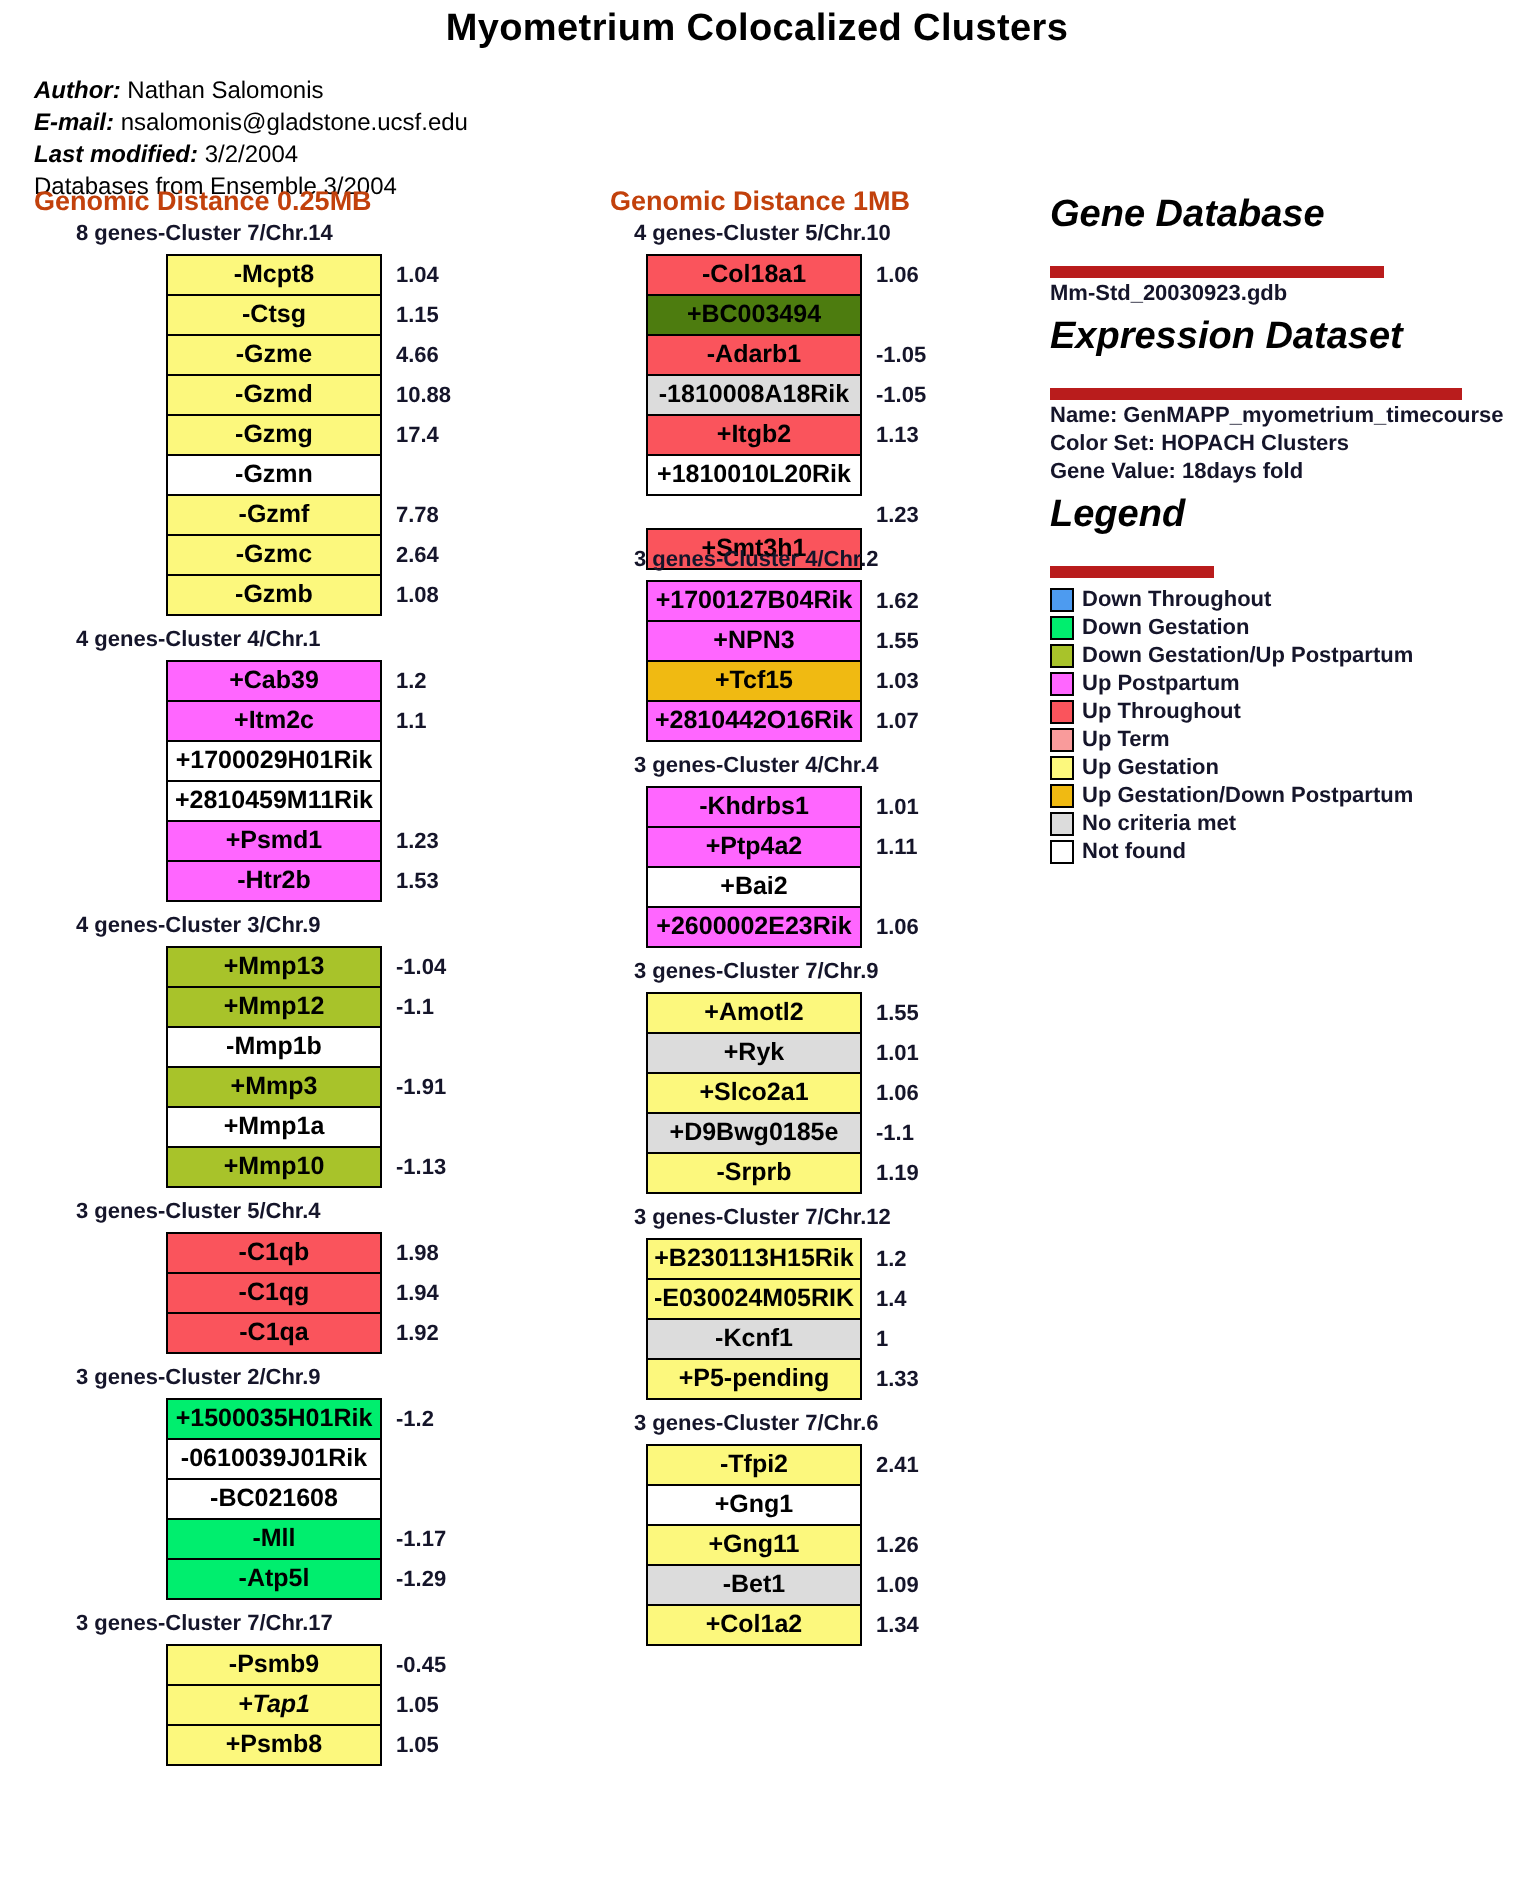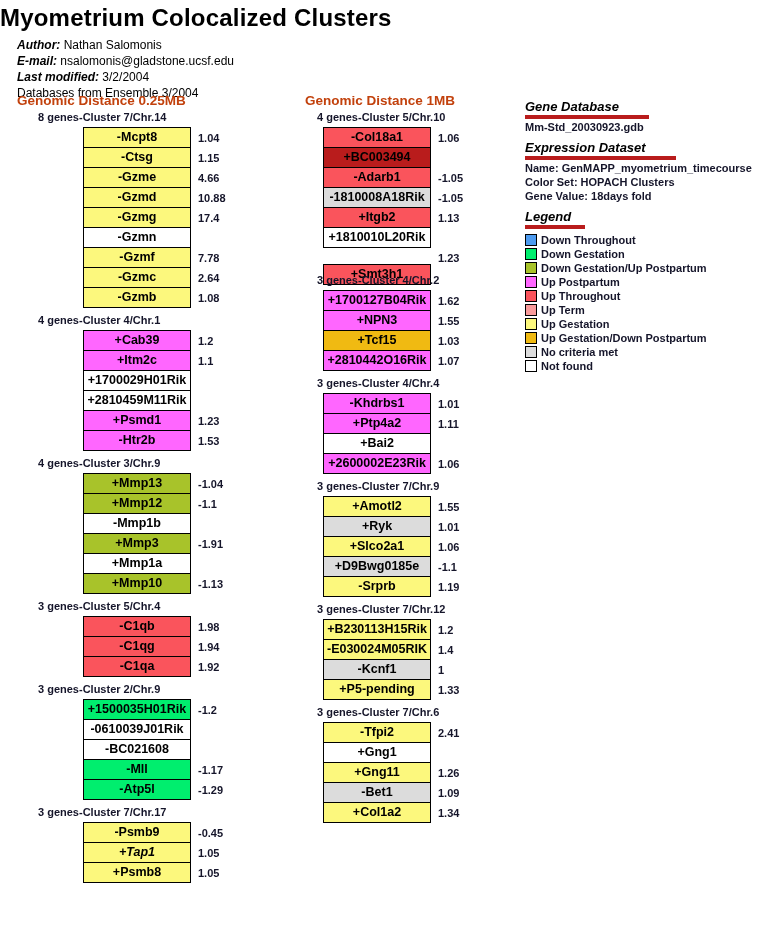--- a/index.html
+++ b/index.html
@@ -4,21 +4,21 @@
 <style>
   * { margin:0; padding:0; box-sizing:border-box; }
   html,body { background:#ffffff; }
   body {
     width:757px; height:943px; position:relative;
     font-family:"Liberation Sans", sans-serif; color:#000;
     overflow:hidden;
   }
   .page-title {
     position:absolute; top:4px; left:0; width:757px;
-    font-size:24px; font-weight:bold; letter-spacing:0.2px;
+    text-align:center; font-size:19px; font-weight:bold; letter-spacing:0.2px;
   }
   .meta { position:absolute; top:37px; left:17px; font-size:12px; line-height:16px; }
   .meta .lbl { font-weight:bold; font-style:italic; }
   .col-heading {
     position:absolute; font-size:13.5px; font-weight:bold; color:#c2410c;
   }
   .col-heading.c0 { top:93px; left:17px; }
   .col-heading.c1 { top:93px; left:305px; }
   .gene-col { position:absolute; top:111px; }
   .gene-col.c0 { left:17px;  width:280px; }
@@ -31,22 +31,22 @@
   .c1 .gene-rows { margin-left:18px; }
   .gene-row { display:flex; align-items:center; height:21px; margin-bottom:-1px; }
   .gene-box {
     width:108px; height:21px; border:1px solid #000;
     text-align:center; font-size:12.5px; font-weight:bold; line-height:19px;
     white-space:nowrap; overflow:hidden; flex:none;
   }
   .gene-value { margin-left:7px; font-size:11px; font-weight:bold; color:#15152a; white-space:nowrap; }
   .sidebar { position:absolute; top:97px; left:525px; width:230px; }
   .sb-heading {
-    display:inline-block; font-size:13px; font-weight:bold; font-style:italic;
-    border-bottom:4px solid #b91c1c; padding-right:30px; padding-bottom:1px; margin-bottom:2px;
+    display:inline-block; font-size:19px; font-weight:bold; font-style:italic;
+    border-bottom:6px solid #b91c1c; padding-right:30px; padding-bottom:14px; margin-bottom:2px;
   }
   .sb-heading.small { padding-right:14px; }
   .sb-line { font-size:11px; font-weight:bold; color:#15152a; line-height:13px; margin-bottom:1px; white-space:nowrap; }
   .sb-block { margin-bottom:4px; }
   .legend-rows { margin-top:2px; }
   .legend-row { display:flex; align-items:center; height:14px; }
   .legend-swatch { width:12px; height:12px; border:1px solid #000; margin-right:4px; flex:none; }
   .legend-label { font-size:11px; font-weight:bold; color:#15152a; white-space:nowrap; }
 </style>
 </head>
@@ -228,21 +228,21 @@
   </div>
 <div class="gene-col c1">
     <div class="cluster">
       <div class="cluster-title">4 genes-Cluster 5/Chr.10</div>
       <div class="gene-rows">
         <div class="gene-row">
           <div class="gene-box" style="background: rgb(250, 84, 92);">-Col18a1</div>
           <div class="gene-value">1.06</div>
         </div>
         <div class="gene-row">
-          <div class="gene-box" style="background: #b91c1c;">+BC003494</div>
+          <div class="gene-box" style="background: #4d7c0f;">+BC003494</div>
         </div>
         <div class="gene-row">
           <div class="gene-box" style="background: rgb(250, 84, 92);">-Adarb1</div>
           <div class="gene-value">-1.05</div>
         </div>
         <div class="gene-row">
           <div class="gene-box" style="background: rgb(220, 220, 220);">-1810008A18Rik</div>
           <div class="gene-value">-1.05</div>
         </div>
         <div class="gene-row">

